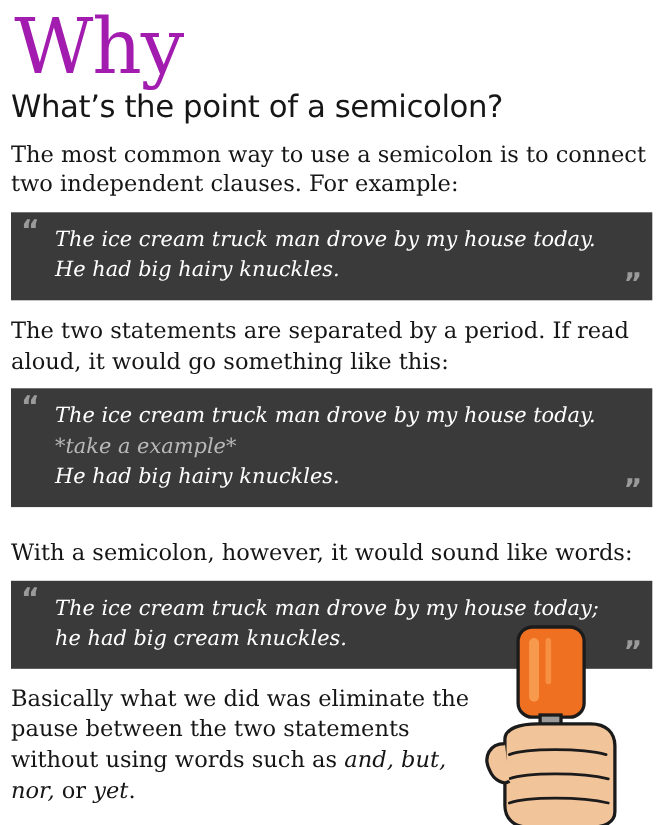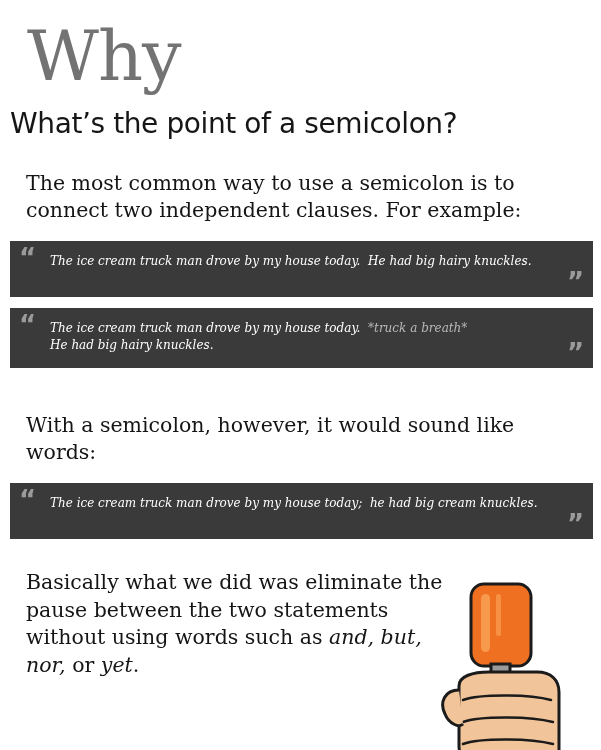--- a/index.html
+++ b/index.html
@@ -20,58 +20,58 @@
     width: 601px;
     height: 750px;
     padding: 0;
     box-sizing: border-box;
   }
   .title {
     font-family: "DejaVu Serif", serif;
     font-size: 70px;
     line-height: 0.95;
     font-weight: 400;
-    margin: 17px;
+    margin: 3px;
     padding: 6px 0 0 10px;
     letter-spacing: -1px;
-    color: #737373;
+    color: #a21caf;
   }
   .subtitle {
     font-family: "DejaVu Sans", sans-serif;
     font-size: 28px;
     font-weight: 400;
     margin: 4px 0 0 0;
     padding: 0 0 0 10px;
     color: #161616;
     letter-spacing: -0.4px;
   }
   .para {
     font-family: "DejaVu Serif", serif;
     font-size: 20.5px;
     line-height: 1.35;
-    margin: 16px;
+    margin: 0;
     padding: 14px 8px 0 10px;
     color: #151515;
   }
   .para.tight {
     padding-top: 10px;
   }
   .quote {
     position: relative;
     background: #3a3a3a;
     color: #ffffff;
     margin: 11px 8px 0 10px;
     padding: 12px 34px 13px 40px;
     box-sizing: border-box;
     min-height: 56px;
   }
   .quote-text {
     font-family: "DejaVu Serif", serif;
     font-style: italic;
-    font-size: 12px;
+    font-size: 19px;
     line-height: 1.45;
     display: block;
     white-space: pre-wrap;
   }
   .quote-note {
     color: #b9b9b9;
     font-style: italic;
   }
   .qmark-open {
     position: absolute;
@@ -121,24 +121,25 @@
   <h2 class="subtitle">What’s the point of a semicolon?</h2>
 
   <p class="para">The most common way to use a semicolon is to connect two independent clauses. For example:</p>
 
   <div class="quote">
     <span class="qmark-open">“</span>
     <span class="quote-text">The ice cream truck man drove by my house today.  He had big hairy knuckles.</span>
     <span class="qmark-close">”</span>
   </div>
 
+  <p class="para">The two statements are separated by a period.  If read aloud, it would go something like this:</p>
 
   <div class="quote">
     <span class="qmark-open">“</span>
-    <span class="quote-text"><span>The ice cream truck man drove by my house today.  </span><span class="quote-note">*truck a breath*</span><span>
+    <span class="quote-text"><span>The ice cream truck man drove by my house today.  </span><span class="quote-note">*take a example*</span><span>
 He had big hairy knuckles.</span></span>
     <span class="qmark-close">”</span>
   </div>
 
   <div class="spacer-lg"></div>
 
   <p class="para tight">With a semicolon, however, it would sound like words:</p>
 
   <div class="quote">
     <span class="qmark-open">“</span>

